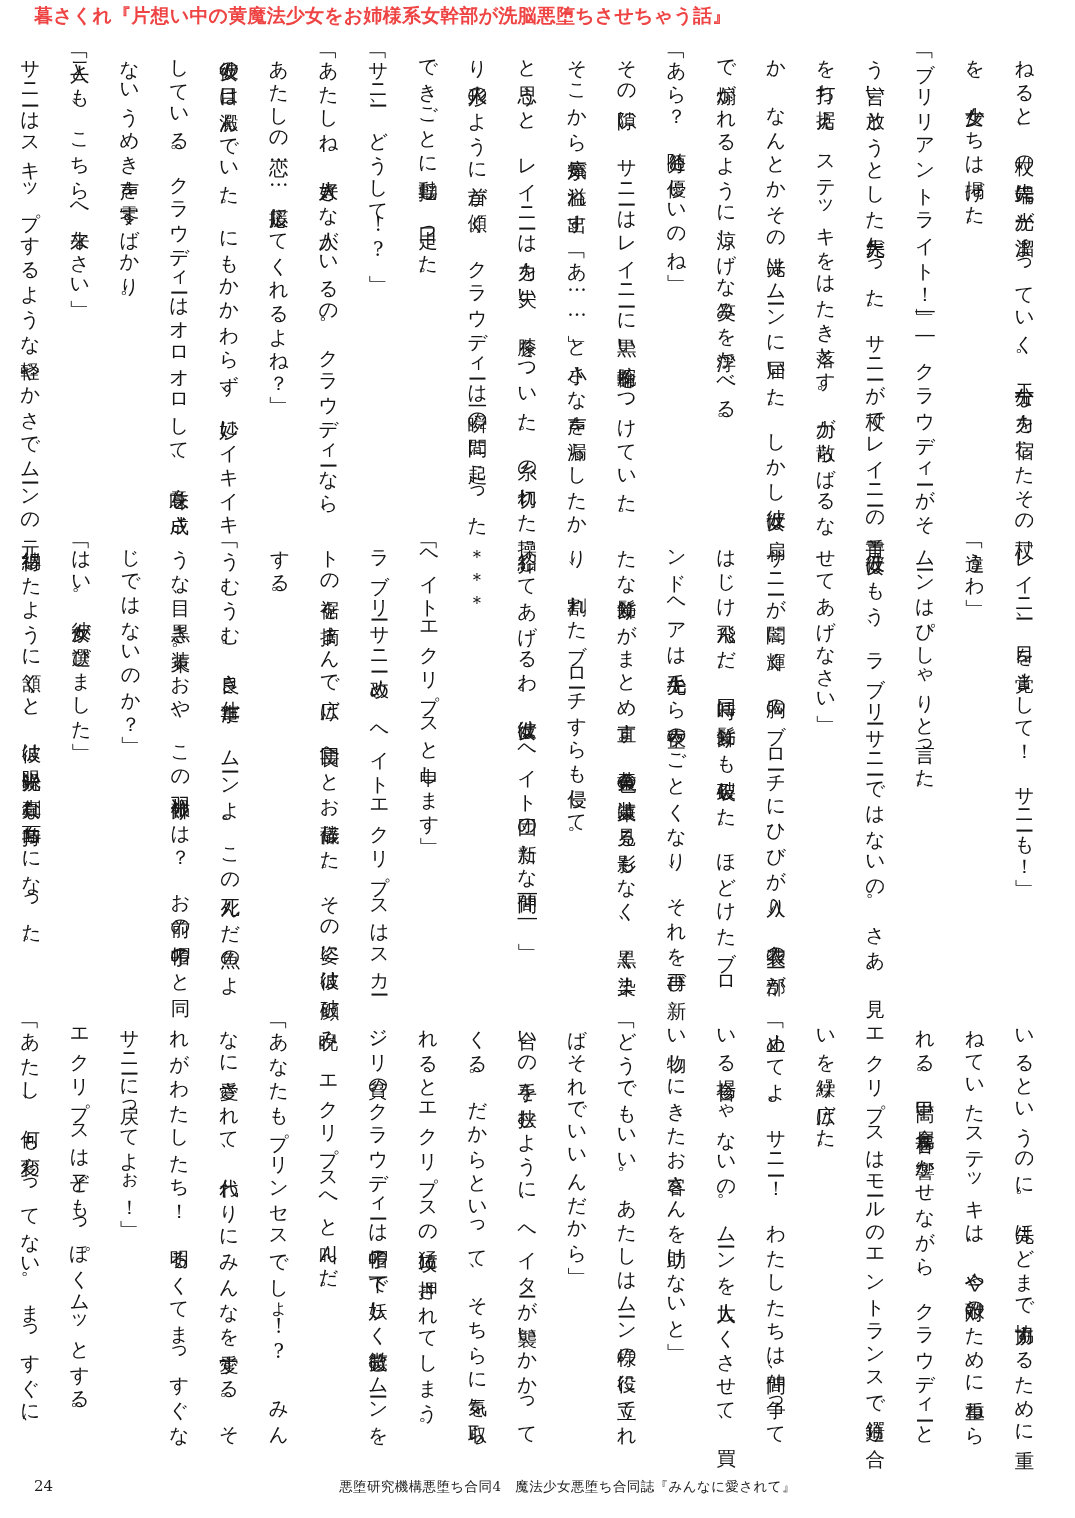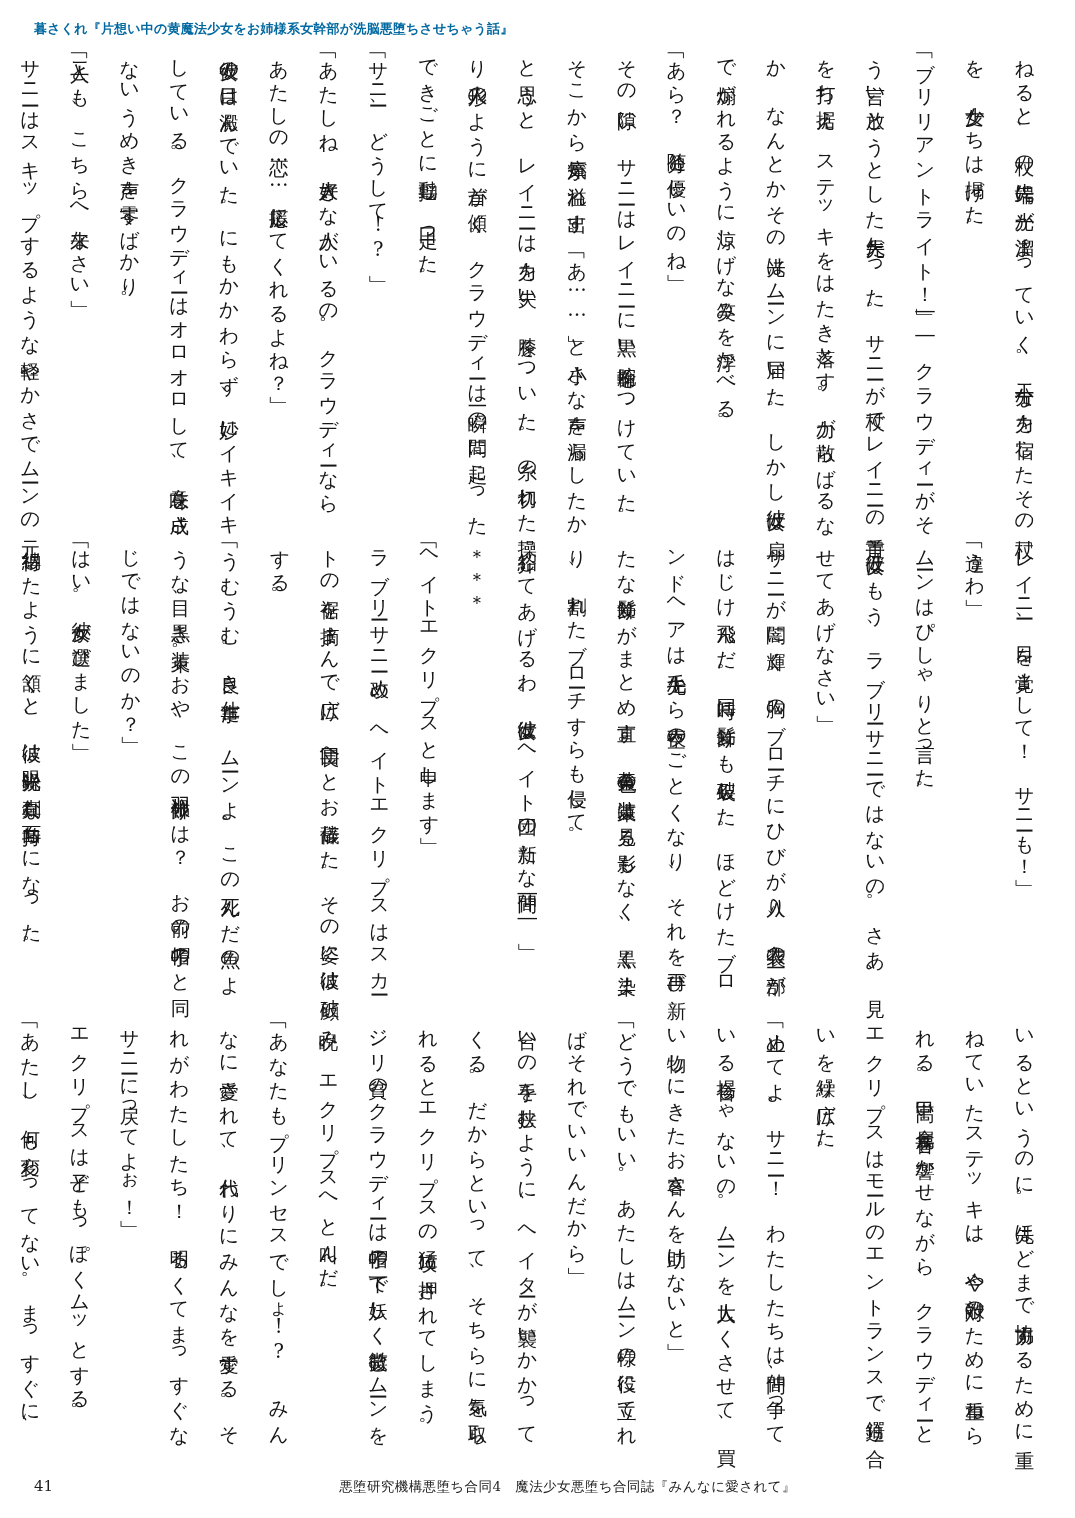--- a/index.html
+++ b/index.html
@@ -21,28 +21,28 @@
     position: absolute;
     inset: 0;
     width: 1075px;
     height: 1518px;
     background: #ffffff;
   }
 
   
   .page-header {
     position: absolute;
-    top: 18px;
+    top: 4px;
     left: 34px;
     right: 34px;
     height: 22px;
-    font-size: 13px;
+    font-size: 19px;
     line-height: 22px;
     letter-spacing: 0.2px;
-    color: #0369a1;
+    color: #ef4444;
     white-space: nowrap;
     font-weight: 600;
   }
 
   
   .vblock {
     position: absolute;
     writing-mode: vertical-rl;
     -webkit-writing-mode: vertical-rl;
     text-orientation: upright;
@@ -161,17 +161,17 @@
     <p>「止めてよ、サニー！　わたしたちは仲間、争っている場合じゃないの。ムーンを大人しくさせて、買い物しにきたお客さんを助けないと」</p>
     <p>「どうでもいい。あたしはムーン様の役に立てればそれでいいんだから」</p>
     <p>合いの手を挟むように、ヘイターが襲いかかってくる。だからといって、そちらに気を取られるとエクリプスの猛攻に押されてしまう。ジリ貧のクラウディーは帽子の下で妖しく微笑むムーンを睨み、エクリプスへと叫んだ。</p>
     <p>「あなたもプリンセスでしょ!?　みんなに愛されて、代わりにみんなを愛する。それがわたしたち！　明るくてまっすぐなサニーに戻ってよぉ！」</p>
     <p>エクリプスは子どもっぽくムッとする。</p>
     <p>「あたし、何も変わってない。まっすぐに、ムーン様を見つめているだけ。ムーン様だけを照らすの」</p>
 
   </div>
 
   <div class="page-footer">
-    <div class="folio">41</div>
+    <div class="folio">24</div>
     <div class="colophon">悪堕研究機構悪堕ち合同4　魔法少女悪堕ち合同誌『みんなに愛されて』</div>
   </div>
 
 </div>
 
 </body></html>

